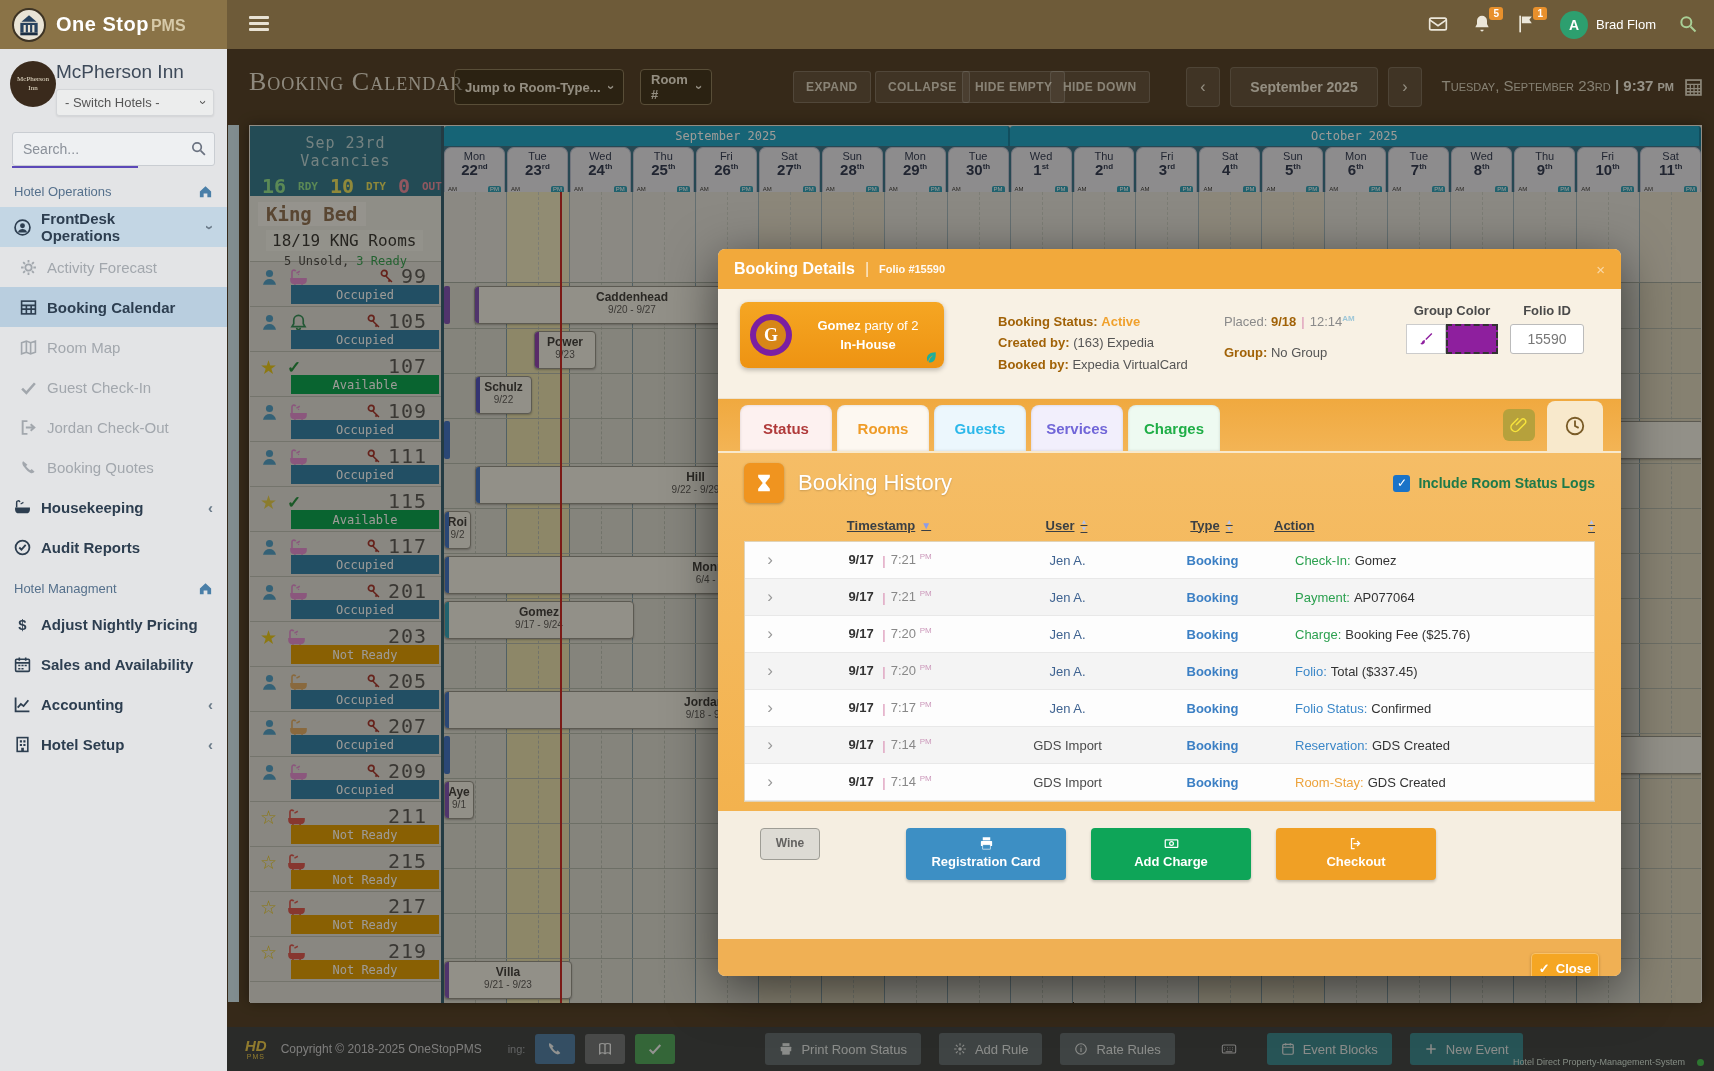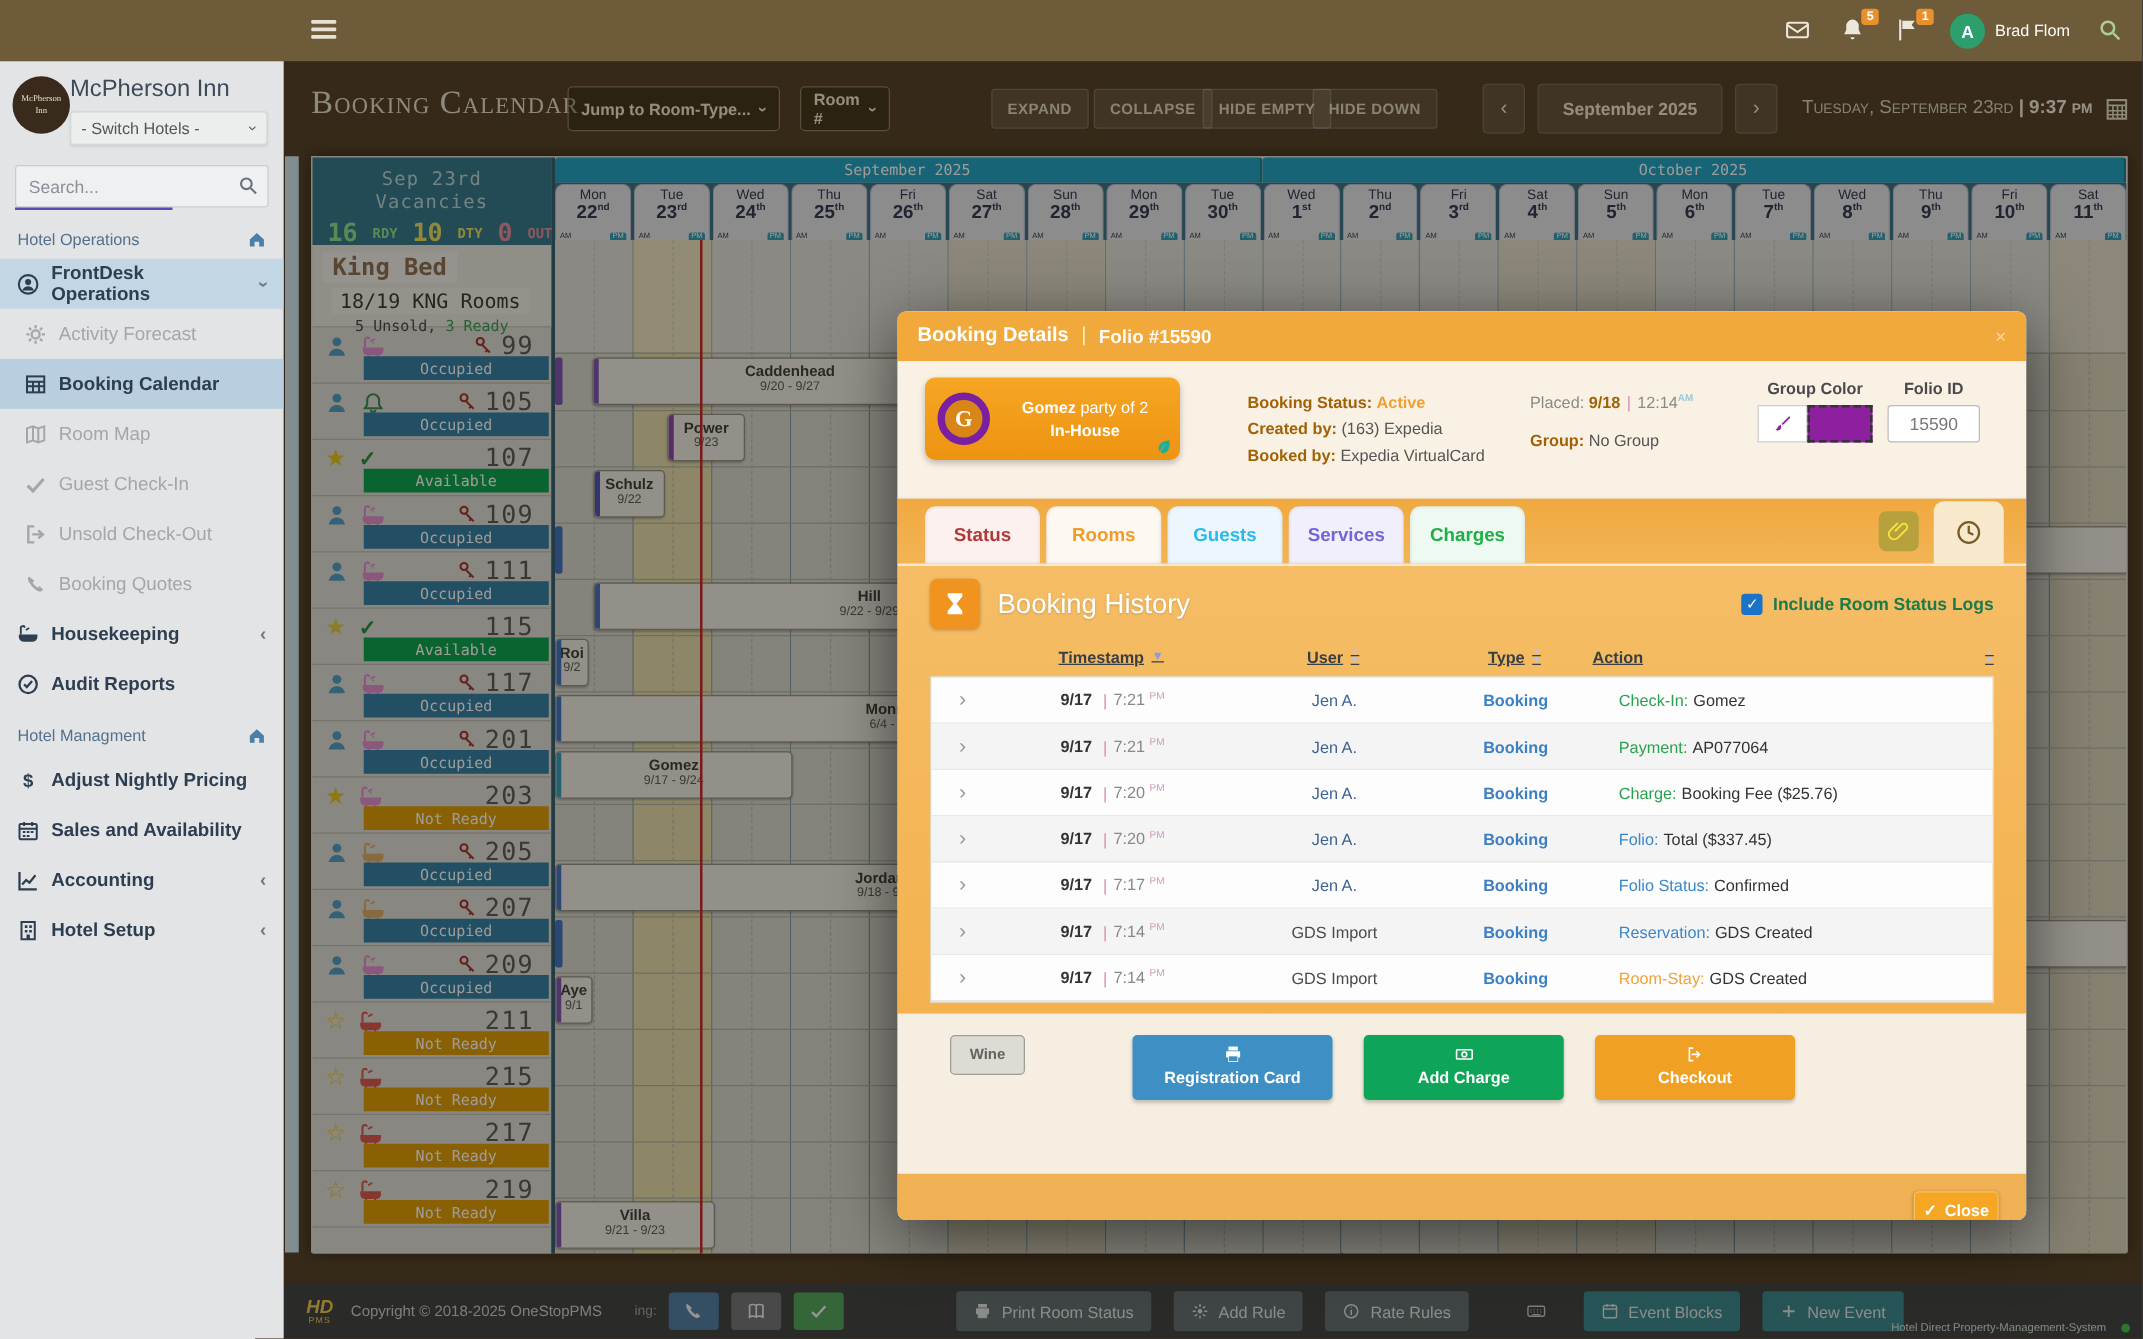--- a/index.html
+++ b/index.html
@@ -127,21 +127,21 @@
   #f-system .dot { width:7px; height:7px; border-radius:50%; background:#3fbf4f; }
 
   
   #dim { position:absolute; left:227px; top:49px; right:0; bottom:0; background:rgba(22,17,8,.42); z-index:40; }
 
   
   #modal { position:absolute; left:718px; top:249px; width:903px; height:727px; z-index:100; border-radius:7px; box-shadow:0 12px 50px rgba(0,0,0,.55); background:#f8f1e4; overflow:hidden; }
   #m-header { height:40px; background:#f2a93b; display:flex; align-items:center; padding:0 16px; color:#fff; }
   #m-title { font-size:16px; font-weight:bold; }
   #m-div { margin:0 10px; opacity:.8; }
-  #m-sub { font-size:15px; font-weight:bold; opacity:.95; }
+  #m-sub { font-size:11px; font-weight:bold; opacity:.95; }
   #m-close { margin-left:auto; opacity:.55; font-size:15px; cursor:pointer; }
   #m-info { height:110px; position:relative; background:#f8f1e4; border-bottom:1px solid #eee3cf; }
   #guest-card { position:absolute; left:22px; top:13px; width:204px; height:66px; border-radius:8px; background:linear-gradient(#f5a623,#ee9312); box-shadow:0 2px 5px rgba(0,0,0,.25); color:#fff; display:flex; align-items:center; padding:0 10px; gap:10px; }
   #guest-ic { width:42px; height:42px; border-radius:50%; background:#d78617; border:6px solid #7b1fa2; display:flex; align-items:center; justify-content:center; font-size:18px; font-weight:bold; color:#fff; flex:none; font-family:"Liberation Serif",serif; }
   #guest-lines { flex:1; text-align:center; font-size:13px; line-height:1.5; }
   #guest-leaf { position:absolute; right:6px; bottom:4px; width:14px; height:14px; color:#1fae9a; }
   .ifield { font-size:13px; color:#555; line-height:1.65; }
   .ifield b { color:#a16207; }
   #colA { position:absolute; left:280px; top:22px; }
   #colB { position:absolute; left:506px; top:22px; }
@@ -203,20 +203,33 @@
 
   
   #wine-box { position:absolute; left:760px; top:828px; width:60px; height:32px; background:#d9d8d2; border:1px solid #8f8f88; border-radius:4px; z-index:110; text-align:center; font-size:12px; font-weight:bold; color:#4a4a4a; padding-top:7px; opacity:.85; }
 </style>
 </head>
 <body>
 
 <div id="stage">
 
   <div id="topbar">
+    <div id="brand">
+      <div class="logo-circle">
+        <svg viewBox="0 0 24 24" width="26" height="26">
+            <rect x="4" y="10" width="16" height="9" fill="#27425e"></rect>
+            <path d="M12 3l7 6H5z" fill="#27425e"></path>
+            <rect x="7" y="12" width="2" height="7" fill="#e9e4d6"></rect>
+            <rect x="11" y="12" width="2" height="7" fill="#e9e4d6"></rect>
+            <rect x="15" y="12" width="2" height="7" fill="#e9e4d6"></rect>
+            <rect x="4" y="19" width="16" height="2.5" fill="#1b2e42"></rect>
+          </svg>
+      </div>
+      <div><span class="brand-name">One Stop</span><span class="brand-suffix">PMS</span></div>
+    </div>
     <div id="hamburger">
         <div></div>
         <div></div>
         <div></div>
       </div>
     <div id="top-icons">
       <div class="top-ic">
         <svg viewBox="0 0 24 24" fill="none" stroke="currentColor" stroke-width="2">
             <rect x="2" y="5" width="20" height="14" rx="2"></rect>
             <path d="M2 7l10 7L22 7"></path>
@@ -313,21 +326,21 @@
           <span class="i"><svg viewBox="0 0 16 16" fill="none" stroke="currentColor" stroke-width="2.4">
               <path d="M2 9l4 4 8-9"></path>
             </svg></span>
           <span class="lbl">Guest Check-In</span>
         </div>
         <div class="snav sub muted">
           <span class="i"><svg viewBox="0 0 16 16" fill="none" stroke="currentColor" stroke-width="1.8">
               <path d="M7 2H2.5v12H7"></path>
               <path d="M10 5l3.5 3-3.5 3M5.5 8h8"></path>
             </svg></span>
-          <span class="lbl">Unsold Check-Out</span>
+          <span class="lbl">Jordan Check-Out</span>
         </div>
         <div class="snav sub muted">
           <span class="i"><svg viewBox="0 0 16 16" fill="currentColor">
               <path d="M3 2c-.8.8-1.5 2 .7 5.3s4.7 5.3 6.7 6c1.3.4 2.6-.6 3.3-1.3l-2.7-2.7-1.3 1.3c-1.3-.7-3.3-2.7-4-4l1.3-1.3z"></path>
             </svg></span>
           <span class="lbl">Booking Quotes</span>
         </div>
         <div class="snav ">
           <span class="i"><svg viewBox="0 0 16 16" fill="currentColor">
               <path d="M1 8h14v2c0 2-1.5 3.5-3.5 3.5h-7C2.5 13.5 1 12 1 10z"></path>

